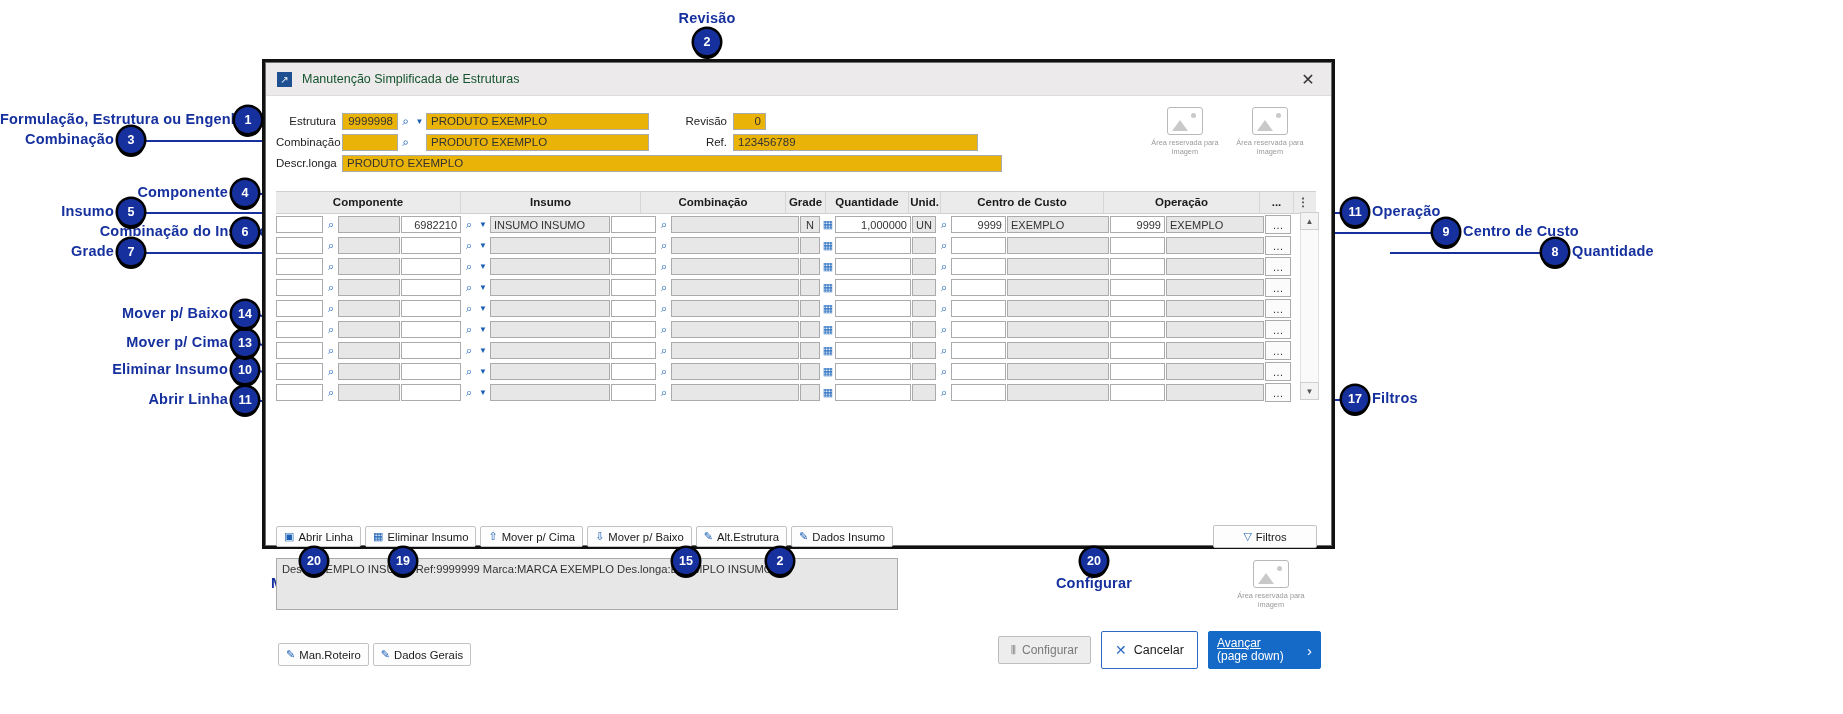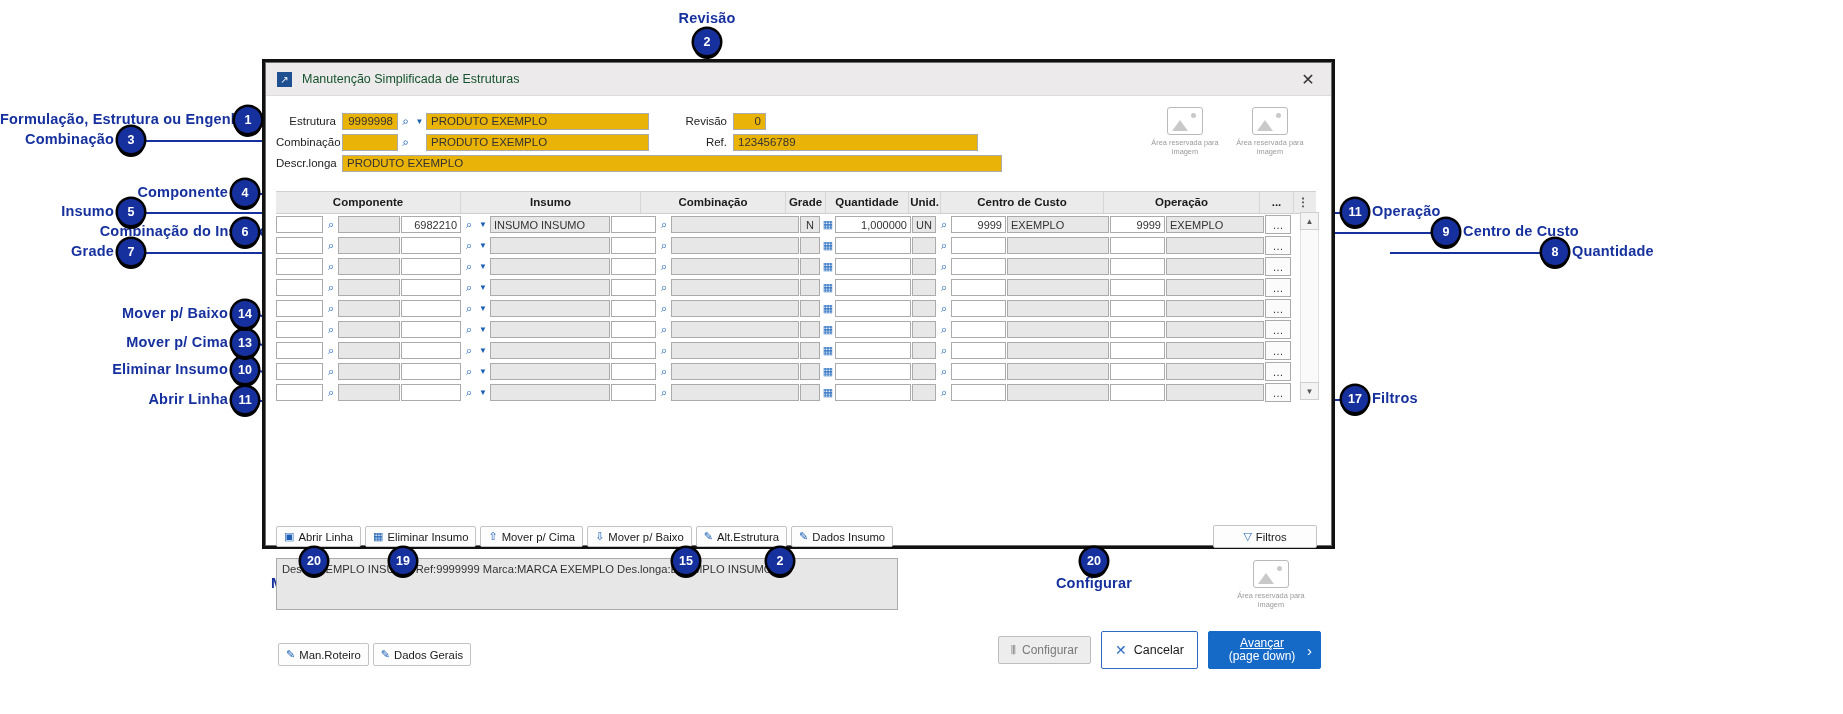--- a/index.html
+++ b/index.html
@@ -486,20 +486,20 @@
   <div id="fright">
     <div class="cfgbtn">
       <span>⦀</span>
       <span>Configurar</span>
     </div>
     <div class="cancbtn">
       <span style="color:#2c6ac4;font-size:14px">✕</span>
       <span>Cancelar</span>
     </div>
     <div class="advbtn">
-      <span style="text-align:center;flex:1">
+      <span style="flex:1">
         <u>Avançar</u><br>
         <span>(page down)</span>
       </span>
       <span style="font-size:15px">›</span>
     </div>
   </div>
 </div>
 
 </body></html>

